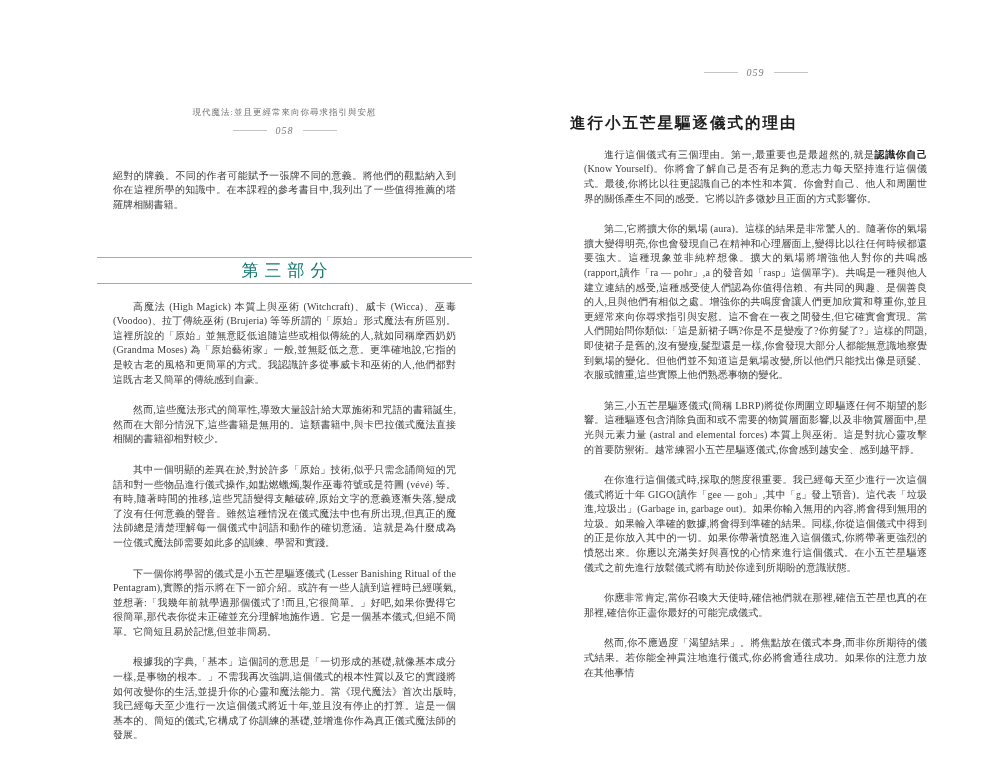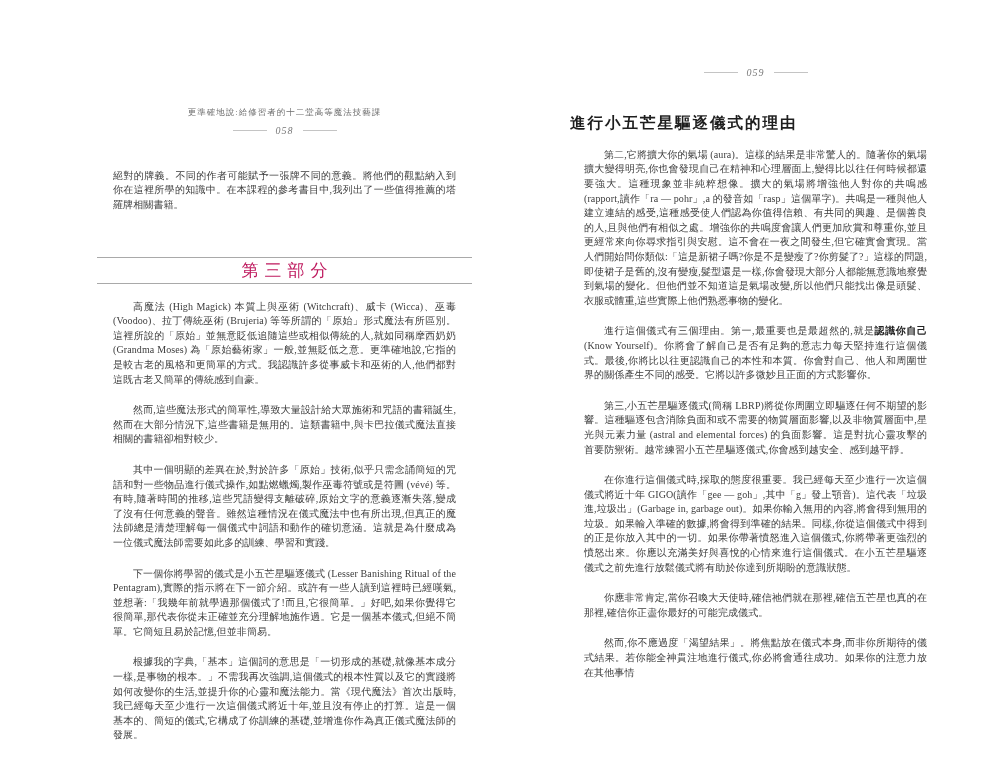--- a/index.html
+++ b/index.html
@@ -33,38 +33,38 @@
   }
   .cont-para{margin-top:33px;text-indent:0;}
   .body p{text-indent:2em;}
 
   .section-heading{
     margin:44px 0 0 0;border-top:1px solid #a9a9a9;border-bottom:1px solid #a9a9a9;
     padding:2px 0;
   }
   .section-heading h1{
     margin:0;text-align:center;font-size:17px;line-height:21px;font-weight:normal;
-    letter-spacing:6px;color:#be185d;text-indent:6px;
+    letter-spacing:6px;color:#0f766e;text-indent:6px;
   }
   .page-left .body{margin-top:16px;}
 
   .chapter-title{
     margin:36px 0 0 0;text-align:left;
     font-family:"Liberation Sans","DejaVu Sans",sans-serif;
     font-size:15.5px;line-height:18px;font-weight:bold;color:#1e1e1e;
     letter-spacing:2px;text-indent:2px;
   }
   .page-right .body{margin-top:12px;}
   .emph{font-weight:bold;color:#222222;}
 </style>
 </head>
 <body>
 
 <section class="page page-left">
-  <div class="book-title">更準確地說:給修習者的十二堂高等魔法技藝課</div>
+  <div class="book-title">現代魔法:並且更經常來向你尋求指引與安慰</div>
   <div class="folio">
     <span class="dash"></span><span class="num">058</span><span class="dash"></span>
   </div>
 
   <p class="cont-para">絕對的牌義。不同的作者可能賦予一張牌不同的意義。將他們的觀點納入到你在這裡所學的知識中。在本課程的參考書目中,我列出了一些值得推薦的塔羅牌相關書籍。</p>
 
   <div class="section-heading">
     <h1>第三部分</h1>
   </div>
 
@@ -78,22 +78,22 @@
 </section>
 
 <section class="page page-right">
   <div class="folio">
     <span class="dash"></span><span class="num">059</span><span class="dash"></span>
   </div>
 
   <h2 class="chapter-title">進行小五芒星驅逐儀式的理由</h2>
 
   <div class="body">
-    <p>第二,它將擴大你的氣場 (aura)。這樣的結果是非常驚人的。隨著你的氣場擴大變得明亮,你也會發現自己在精神和心理層面上,變得比以往任何時候都還要強大。這種現象並非純粹想像。擴大的氣場將增強他人對你的共鳴感 (rapport,讀作「ra — pohr」,a 的發音如「rasp」這個單字)。共鳴是一種與他人建立連結的感受,這種感受使人們認為你值得信賴、有共同的興趣、是個善良的人,且與他們有相似之處。增強你的共鳴度會讓人們更加欣賞和尊重你,並且更經常來向你尋求指引與安慰。這不會在一夜之間發生,但它確實會實現。當人們開始問你類似:「這是新裙子嗎?你是不是變瘦了?你剪髮了?」這樣的問題,即使裙子是舊的,沒有變瘦,髮型還是一樣,你會發現大部分人都能無意識地察覺到氣場的變化。但他們並不知道這是氣場改變,所以他們只能找出像是頭髮、衣服或體重,這些實際上他們熟悉事物的變化。</p>
     <p>
       <span>進行這個儀式有三個理由。第一,最重要也是最超然的,就是</span><span class="emph">認識你自己</span><span> (Know Yourself)。你將會了解自己是否有足夠的意志力每天堅持進行這個儀式。最後,你將比以往更認識自己的本性和本質。你會對自己、他人和周圍世界的關係產生不同的感受。它將以許多微妙且正面的方式影響你。</span>
     </p>
-    <p>第三,小五芒星驅逐儀式(簡稱 LBRP)將從你周圍立即驅逐任何不期望的影響。這種驅逐包含消除負面和或不需要的物質層面影響,以及非物質層面中,星光與元素力量 (astral and elemental forces) 的負面影響。這是對抗心靈攻擊的首要防禦術。越常練習小五芒星驅逐儀式,你會感到越安全、感到越平靜。</p>
+    <p>第二,它將擴大你的氣場 (aura)。這樣的結果是非常驚人的。隨著你的氣場擴大變得明亮,你也會發現自己在精神和心理層面上,變得比以往任何時候都還要強大。這種現象並非純粹想像。擴大的氣場將增強他人對你的共鳴感 (rapport,讀作「ra — pohr」,a 的發音如「rasp」這個單字)。共鳴是一種與他人建立連結的感受,這種感受使人們認為你值得信賴、有共同的興趣、是個善良的人,且與他們有相似之處。增強你的共鳴度會讓人們更加欣賞和尊重你,並且更經常來向你尋求指引與安慰。這不會在一夜之間發生,但它確實會實現。當人們開始問你類似:「這是新裙子嗎?你是不是變瘦了?你剪髮了?」這樣的問題,即使裙子是舊的,沒有變瘦,髮型還是一樣,你會發現大部分人都能無意識地察覺到氣場的變化。但他們並不知道這是氣場改變,所以他們只能找出像是頭髮、衣服或體重,這些實際上他們熟悉事物的變化。</p>
+    <p>第三,小五芒星驅逐儀式(簡稱 LBRP)將從你周圍立即驅逐任何不期望的影響。這種驅逐包含消除負面和或不需要的物質層面影響,以及非物質層面中,星光與元素力量 (astral and elemental forces) 本質上與巫術。這是對抗心靈攻擊的首要防禦術。越常練習小五芒星驅逐儀式,你會感到越安全、感到越平靜。</p>
     <p>在你進行這個儀式時,採取的態度很重要。我已經每天至少進行一次這個儀式將近十年 GIGO(讀作「gee — goh」,其中「g」發上顎音)。這代表「垃圾進,垃圾出」(Garbage in, garbage out)。如果你輸入無用的內容,將會得到無用的垃圾。如果輸入準確的數據,將會得到準確的結果。同樣,你從這個儀式中得到的正是你放入其中的一切。如果你帶著憤怒進入這個儀式,你將帶著更強烈的憤怒出來。你應以充滿美好與喜悅的心情來進行這個儀式。在小五芒星驅逐儀式之前先進行放鬆儀式將有助於你達到所期盼的意識狀態。</p>
     <p>你應非常肯定,當你召喚大天使時,確信祂們就在那裡,確信五芒星也真的在那裡,確信你正盡你最好的可能完成儀式。</p>
     <p>然而,你不應過度「渴望結果」。將焦點放在儀式本身,而非你所期待的儀式結果。若你能全神貫注地進行儀式,你必將會通往成功。如果你的注意力放在其他事情</p>
   </div>
 </section>
 
 </body></html>

